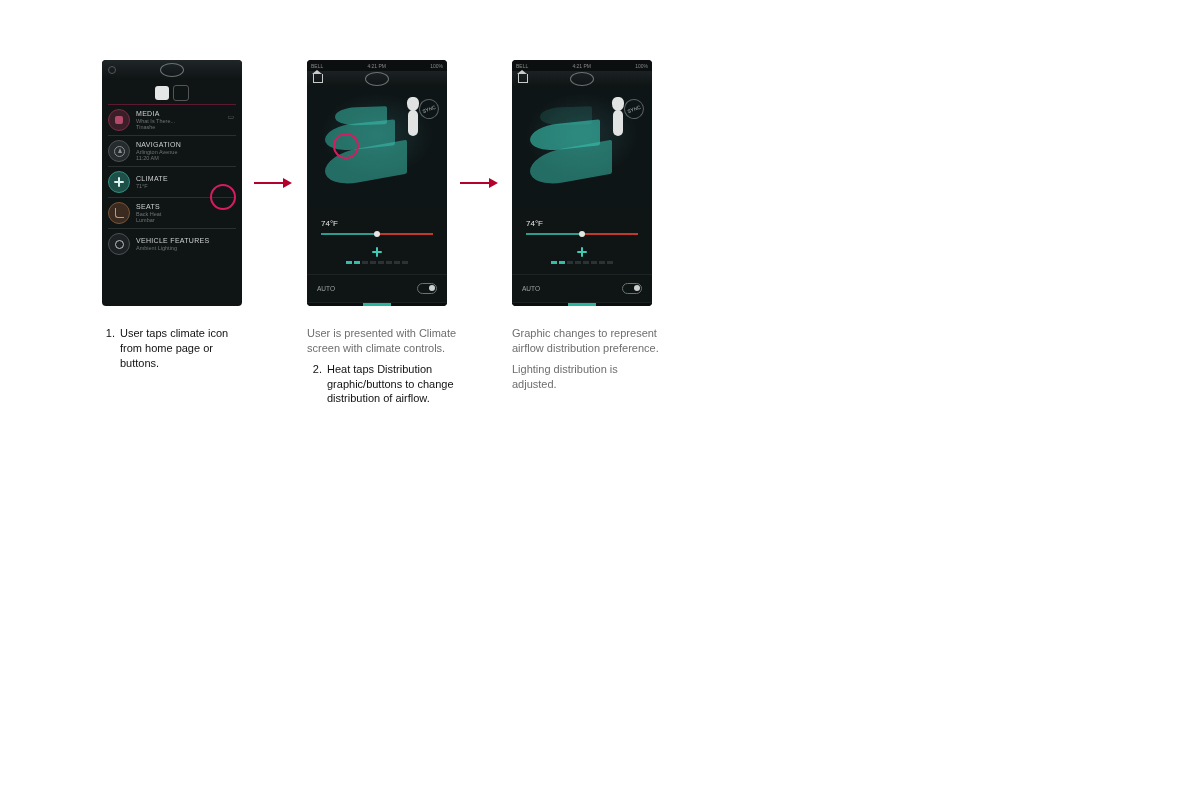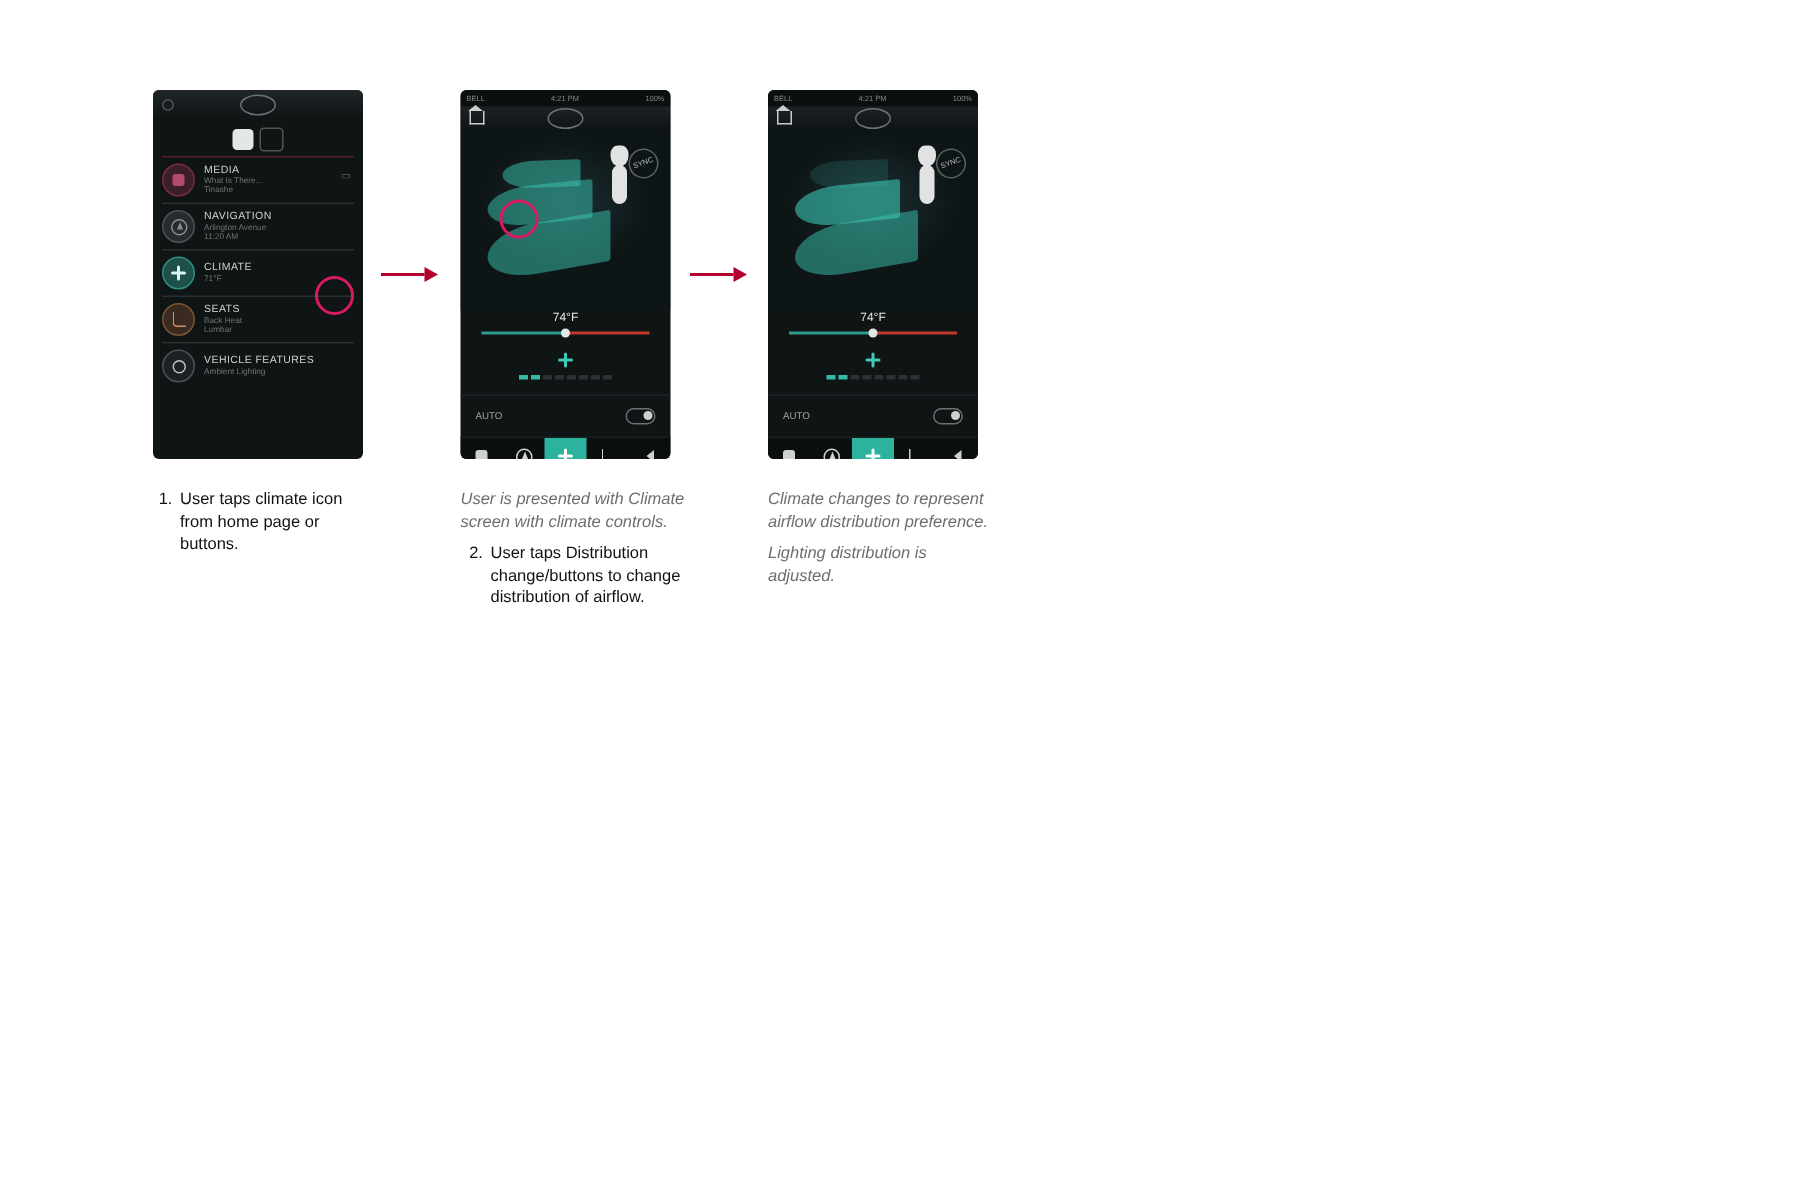--- a/index.html
+++ b/index.html
@@ -47,21 +47,21 @@
   .legbar{width:82px;height:34px;top:60px;transform:skewY(-10deg)}
   .bodybar{width:70px;height:26px;top:36px;transform:skewY(-6deg)}
   .headbar{width:52px;height:18px;top:20px;left:28px;transform:skewY(-2deg)}
   .phoneC .headbar{background:rgba(58,198,178,.15)}
   .phoneC .bodybar{background:rgba(58,198,178,.6)}
   .person{position:absolute;right:28px;top:10px}
   .person .head{width:12px;height:14px;background:#e1e3e2;border-radius:40% 40% 50% 50%}
   .person .torso{width:10px;height:26px;background:#e1e3e2;border-radius:5px;margin-left:1px;margin-top:-1px}
   .sync{position:absolute;right:8px;top:12px;width:18px;height:18px;border:1px solid #5a6263;border-radius:50%;font-size:5px;color:#aeb2b1;display:flex;align-items:center;justify-content:center;transform:rotate(-20deg)}
   .slider-area{padding:0 14px}
-  .temp{text-align:center;font-size:8px;color:#e5e7e6;margin-top:0}
+  .temp{font-size:8px;color:#e5e7e6;margin-top:12px}
   .tslider{position:relative;height:6px;margin-top:3px}
   .tslider .lt{position:absolute;left:0;right:50%;top:2px;height:2px;background:#2f9b8c}
   .tslider .rt{position:absolute;left:50%;right:0;top:2px;height:2px;background:#c0392b}
   .tslider .kn{position:absolute;left:50%;top:0;width:6px;height:6px;margin-left:-3px;border-radius:50%;background:#e4e6e5}
   .fanrow{margin-top:10px;text-align:center}
   .fanic{display:inline-block;color:#3ecab4;font-size:8px}
   .segbars{display:flex;justify-content:center;gap:2px;margin-top:2px}
   .segbars span{display:block;width:6px;height:3px;background:#2b3233}
   .segbars span.on{background:#35bca6}
   .autorow{display:flex;align-items:center;justify-content:space-between;padding:8px 10px;font-size:6.5px;color:#9fa3a2;border-top:1px solid #1d2324;margin-top:10px}
@@ -82,21 +82,21 @@
   .i-bulb{width:7px;height:7px;border:1.2px solid currentColor;border-radius:50%}
   .i-sound{width:0;height:0;border-top:4px solid transparent;border-bottom:4px solid transparent;border-right:5px solid currentColor}
   .i-home{width:8px;height:8px;border:1.2px solid currentColor;border-top:none;position:relative}
   .i-home::before{content:'';position:absolute;left:-2px;top:-4px;width:0;height:0;border-left:5px solid transparent;border-right:5px solid transparent;border-bottom:4px solid currentColor}
   .phoneB .tap-circle{left:26px;top:46px}
   
   .cap{position:absolute;width:150px;font-size:11px;line-height:1.35}
   .capA{left:100px;top:326px}
   .capB{left:307px;top:326px}
   .capC{left:512px;top:326px}
-  .grey{color:#6e6e6e;font-style:italic;margin-bottom:6px}
+  .grey{color:#6e6e6e;margin-bottom:6px}
   ol.step{margin:0;padding-left:18px}
   ol.step li{padding-left:2px}
   ol.n1{counter-reset:step 0}
   ol.n2{counter-reset:step 1}
 </style>
 </head>
 <body>
 <div class="page">
 
 <div class="arrow arrow1">
@@ -305,21 +305,21 @@
 </div>
 
 <div class="cap capA">
   <ol class="step n1">
         <li>User taps climate icon from home page or buttons.</li>
       </ol>
 </div>
 <div class="cap capB">
   <div class="grey">User is presented with Climate screen with climate controls.</div>
   <ol class="step n2" start="2">
-        <li>User taps Distribution change/buttons to change distribution of airflow.</li>
+        <li>Heat taps Distribution graphic/buttons to change distribution of airflow.</li>
       </ol>
 </div>
 <div class="cap capC">
-  <div class="grey">Climate changes to represent airflow distribution preference.</div>
+  <div class="grey">Graphic changes to represent airflow distribution preference.</div>
   <div class="grey">Lighting distribution is adjusted.</div>
 </div>
 
 </div>
 
 </body></html>

